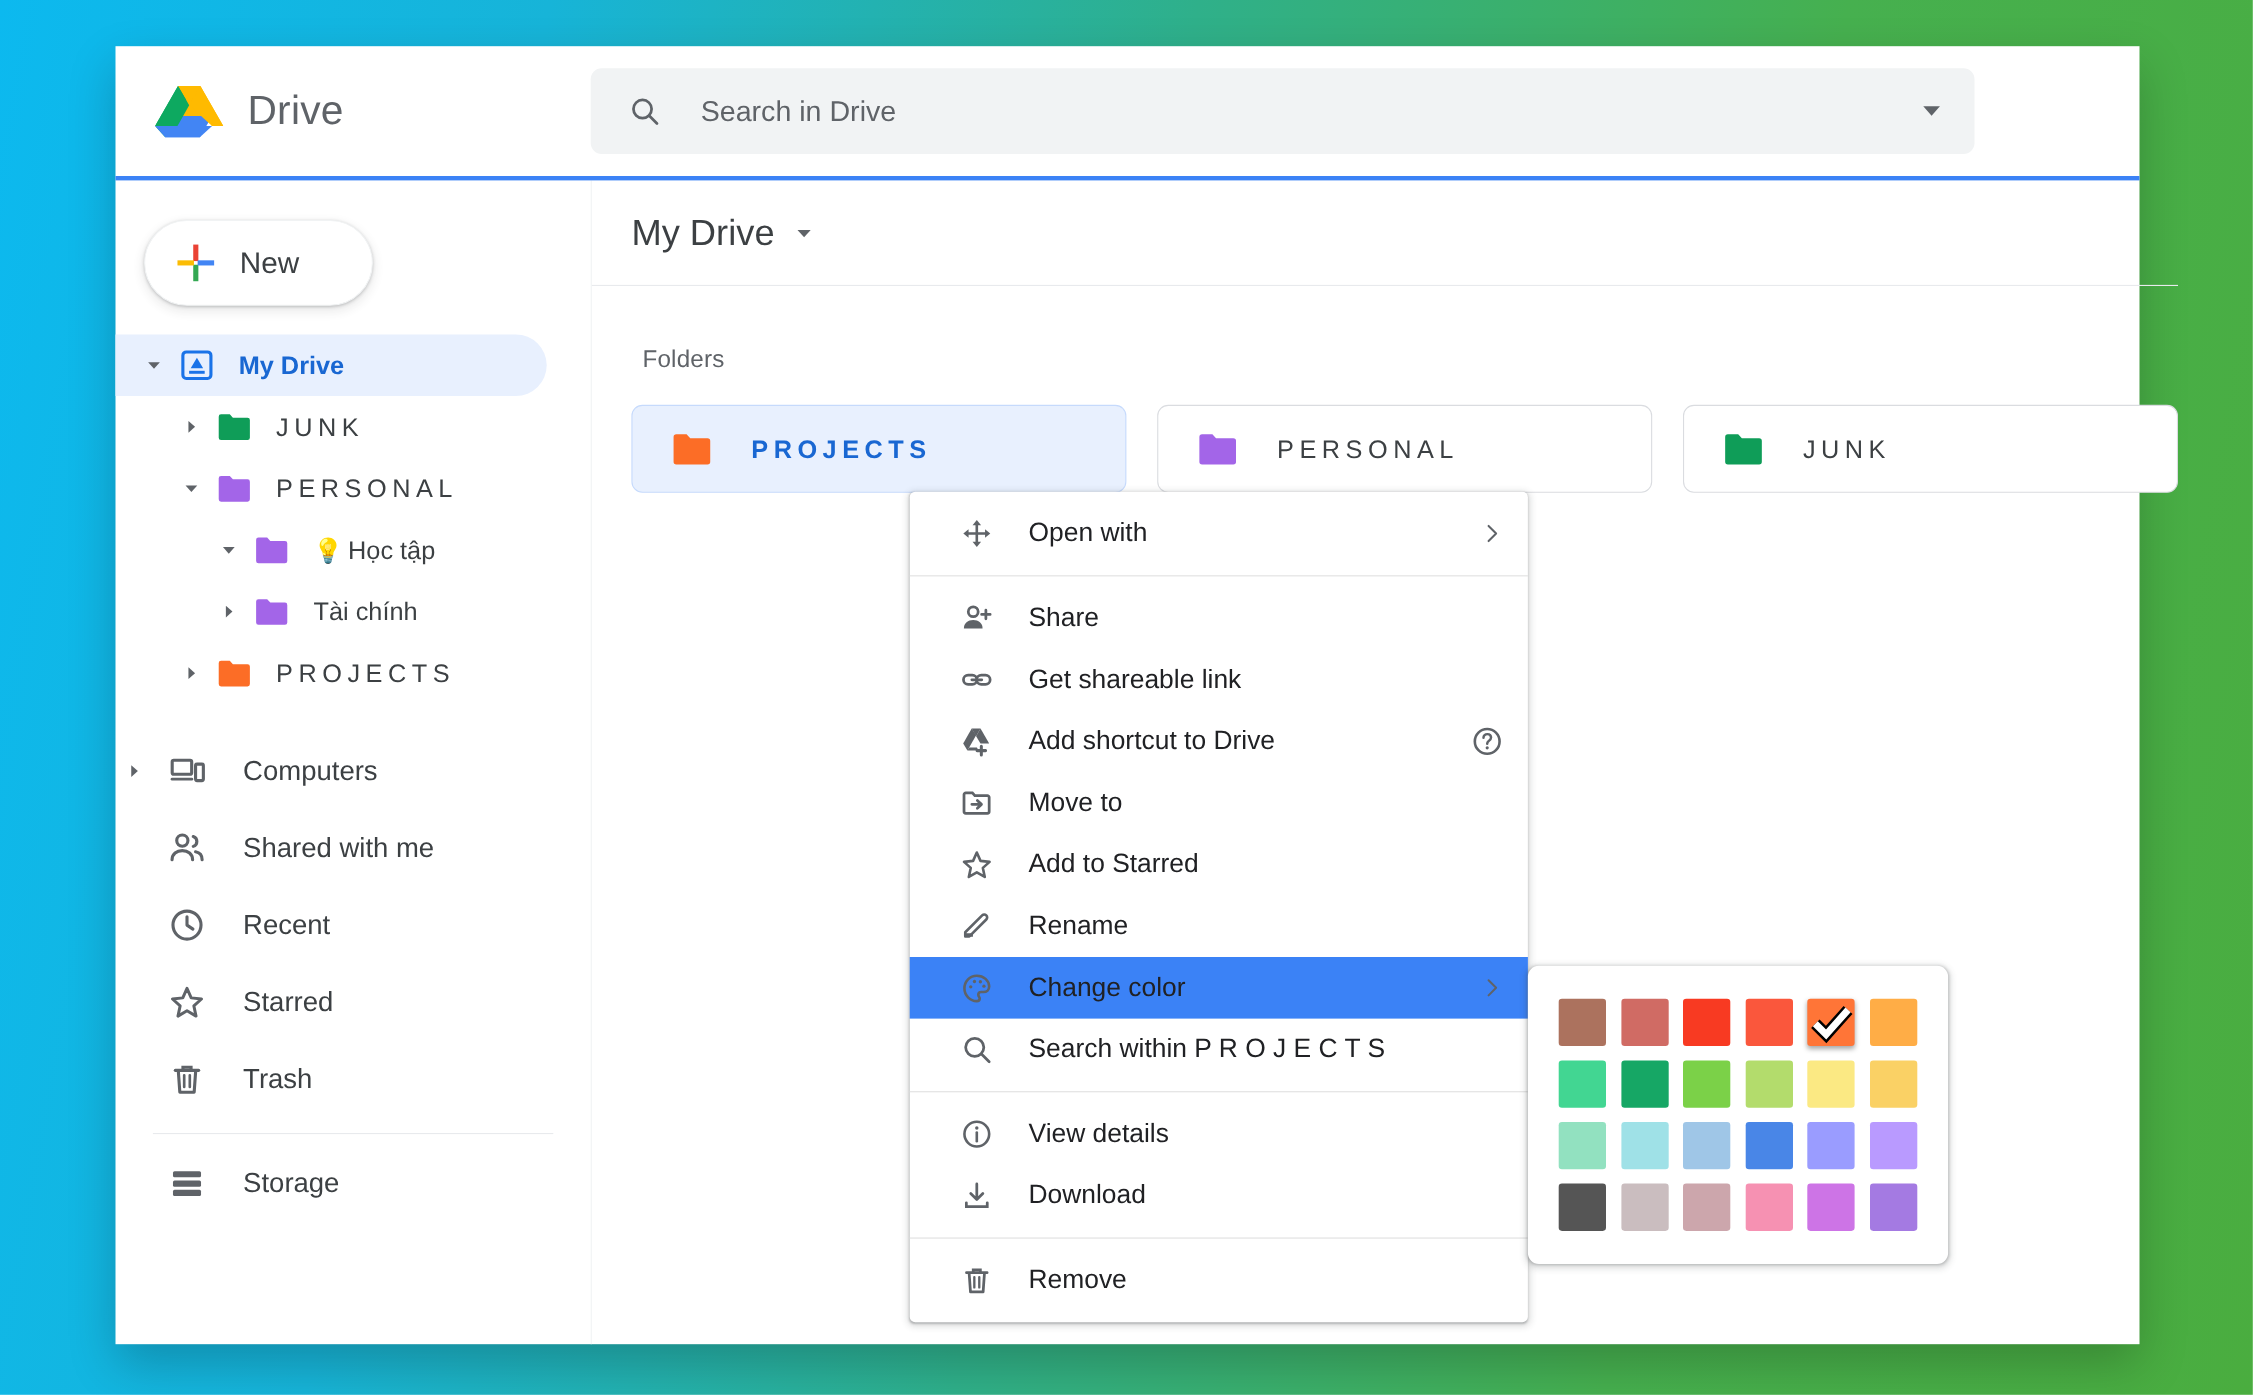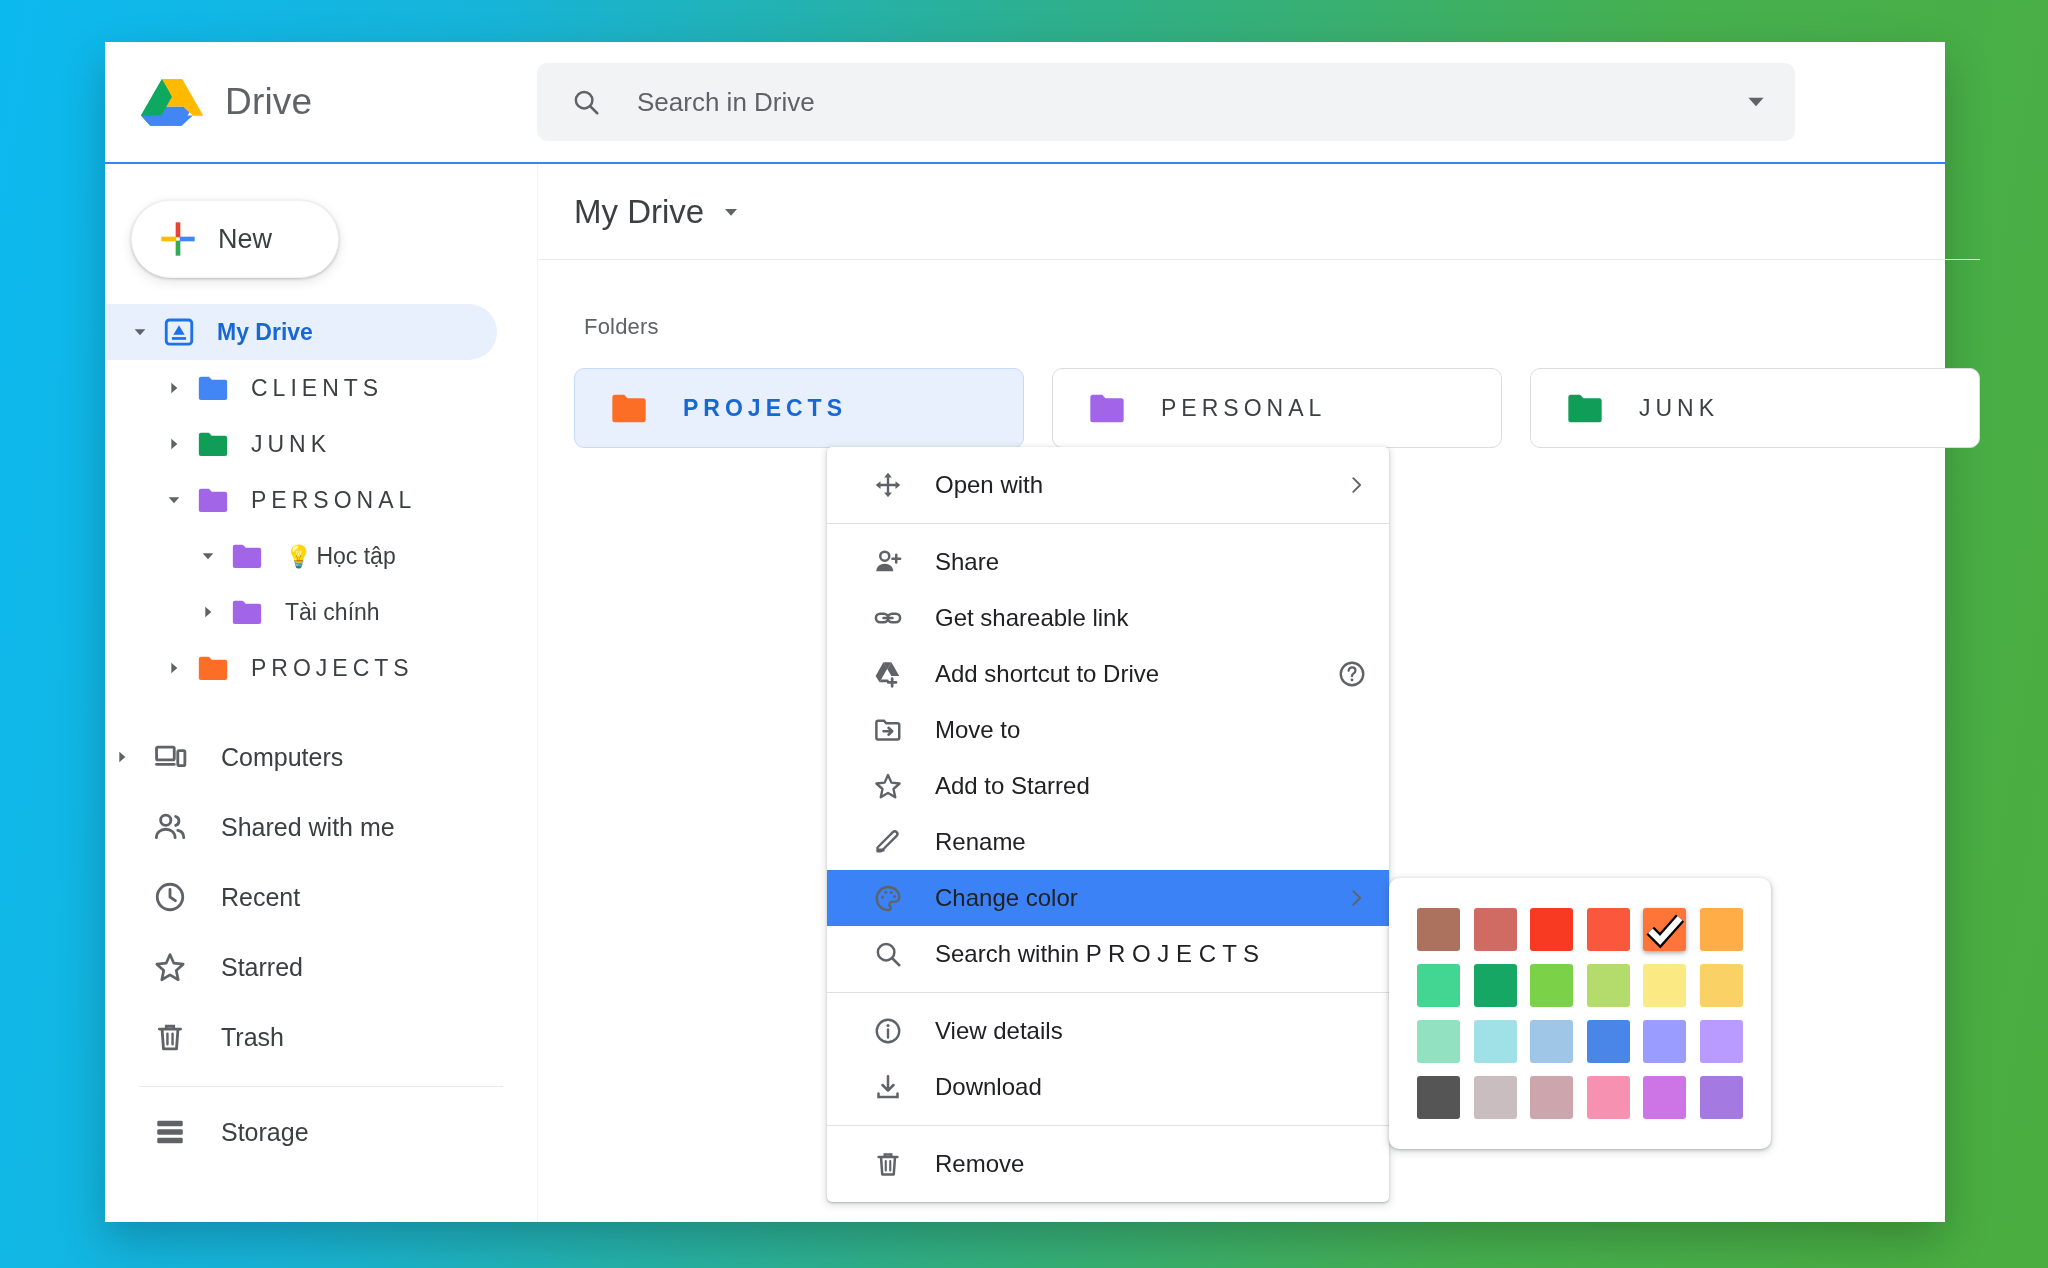--- a/index.html
+++ b/index.html
@@ -20,21 +20,21 @@
     width: 1840px; height: 1180px;
     background: #ffffff;
     box-shadow: 0 18px 42px rgba(0,0,0,.22);
   }
 
   
   #header {
     height: 122px;
     display: flex;
     align-items: center;
-    border-bottom: 2px solid #3b82f6;
+    border-bottom: 4px solid #3b82f6;
     position: relative;
   }
   #brand {
     width: 432px;
     display: flex;
     align-items: center;
     padding-left: 36px;
     gap: 22px;
   }
   #drive-logo { width: 62px; height: 55px; flex: 0 0 auto; }
@@ -282,33 +282,20 @@
               </svg>
             </span>
             <span class="tw-icon">
               <svg viewBox="0 0 24 24">
                 <rect x="3" y="3.5" width="18" height="17" rx="2.2" fill="none" stroke="#1a73e8" stroke-width="2"></rect>
                       <path d="M12 7.2 L16 14 H8 Z" fill="#1a73e8"></path>
                       <rect x="7" y="15.6" width="10" height="1.9" fill="#1a73e8"></rect>
               </svg>
             </span>
             <span class="tw-label">My Drive</span>
-          </div>
-          <div class="tree-row" style="padding-left: 52px;">
-            <span class="caret">
-              <svg viewBox="0 0 24 24">
-                <path d="M8 4 L17 12 L8 20 Z" fill="#5f6368"></path>
-              </svg>
-            </span>
-            <span class="tw-icon">
-              <svg viewBox="0 0 24 24">
-                <path d="M2 5.5a1.5 1.5 0 0 1 1.5-1.5h5.6l2 2.2h9.4A1.5 1.5 0 0 1 22 7.7v11.3a1.5 1.5 0 0 1-1.5 1.5h-17A1.5 1.5 0 0 1 2 19z" fill="#4285f4"></path>
-              </svg>
-            </span>
-            <span class="tw-label spaced">CLIENTS</span>
           </div>
           <div class="tree-row" style="padding-left: 52px;">
             <span class="caret">
               <svg viewBox="0 0 24 24">
                 <path d="M8 4 L17 12 L8 20 Z" fill="#5f6368"></path>
               </svg>
             </span>
             <span class="tw-icon">
               <svg viewBox="0 0 24 24">
                 <path d="M2 5.5a1.5 1.5 0 0 1 1.5-1.5h5.6l2 2.2h9.4A1.5 1.5 0 0 1 22 7.7v11.3a1.5 1.5 0 0 1-1.5 1.5h-17A1.5 1.5 0 0 1 2 19z" fill="#0f9d58"></path>

